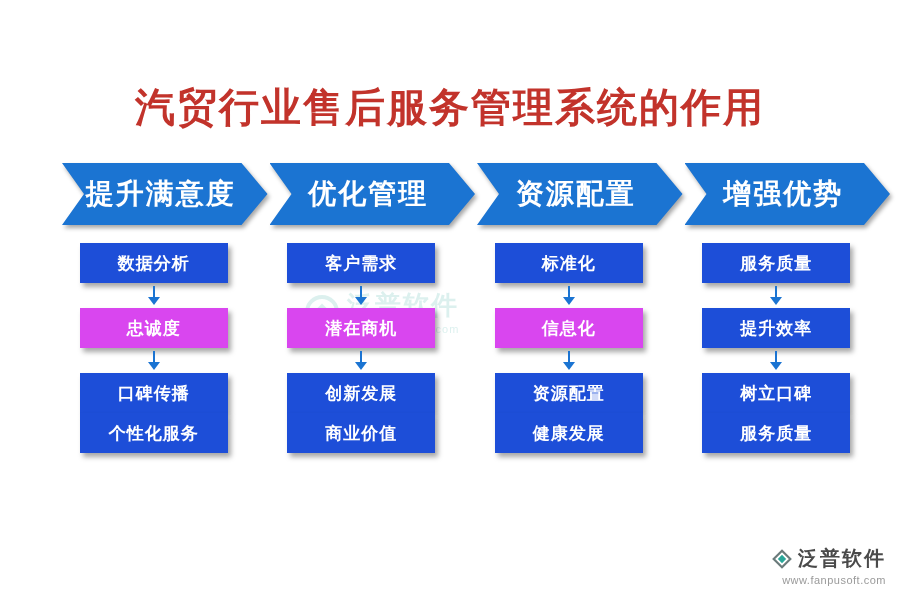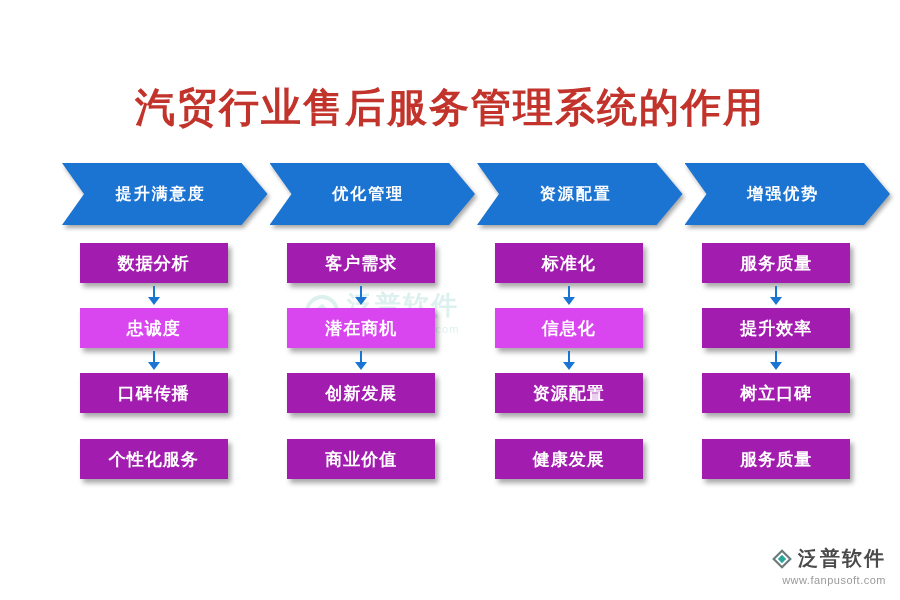--- a/index.html
+++ b/index.html
@@ -32,43 +32,43 @@
   .watermark .wm-url{font-size:11px;font-weight:normal;letter-spacing:1px;}
   
   .banners{
     position:absolute;top:163px;left:62px;width:830px;height:62px;
     display:flex;z-index:3;
   }
   .banner-wrap{flex:1;filter:drop-shadow(2px 3px 2px rgba(0,0,0,0.35));margin-right:2px;}
   .banner{
     height:62px;background:#1b74d2;color:#fff;
     display:flex;align-items:center;justify-content:center;
-    font-size:16px;font-weight:bold;letter-spacing:2px;
+    font-size:28px;font-weight:bold;letter-spacing:2px;
     clip-path:polygon(0 0, calc(100% - 26px) 0, 100% 50%, calc(100% - 26px) 100%, 0 100%, 22px 50%);
     padding-left:10px;padding-right:18px;box-sizing:border-box;text-align:center;
   }
   
   .columns{
     position:absolute;top:225px;left:62px;width:830px;
     display:flex;z-index:3;
   }
   .col{
     flex:1;display:flex;flex-direction:column;align-items:center;
     padding-right:24px;box-sizing:border-box;
   }
   .box{
-    width:148px;height:40px;background:#a21caf;color:#fff;
+    width:148px;height:40px;background:#1d4ed8;color:#fff;
     display:flex;align-items:center;justify-content:center;
     font-size:17px;font-weight:bold;letter-spacing:1px;
     box-shadow:3px 4px 5px rgba(0,0,0,0.35);
     box-sizing:border-box;flex:0 0 auto;
   }
   .box[data-variant="teal"]{background:#d946ef;}
   .box.row1{margin-top:18px;}
-  .box.row4{margin-top:26px;}
+  .box.row4{}
   .connector{position:relative;width:14px;height:25px;flex:0 0 auto;}
   .connector::before{
     content:"";position:absolute;left:6px;top:3px;width:2px;height:12px;background:#1b74d2;
   }
   .connector::after{
     content:"";position:absolute;left:1px;top:14px;
     border:6px solid transparent;border-top:8px solid #1b74d2;
   }
   
   .footer{

